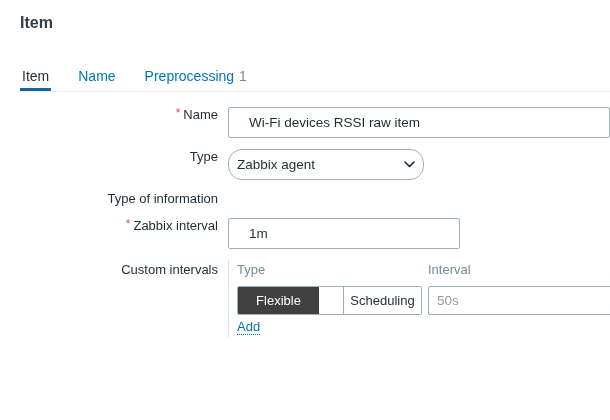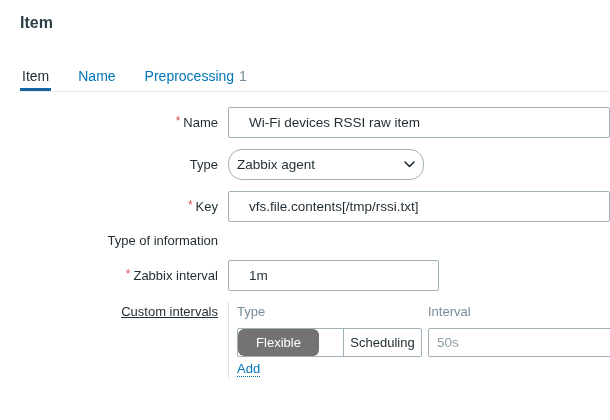--- a/index.html
+++ b/index.html
@@ -39,55 +39,54 @@
     border-bottom:3px solid #16649e;
   }
   .tab .badge{
     color:#768d99;
     margin-left:5px;
   }
   
   .form{margin-top:15px;}
   .row{
     display:flex;
-    align-items:center;
     margin-bottom:11px;
   }
   .row.top{align-items:flex-start;}
   .row-label{
     flex:0 0 218px;
     width:218px;
     text-align:right;
     font-size:13px;
     color:#1f2c33;
     margin-right:10px;
     line-height:16px;
   }
-  .row.top .row-label{padding-top:2px;text-decoration:underline;}
+  .row.top .row-label{padding-top:2px;}
   .req{
     color:#d9534f;
     margin-right:3px;
     position:relative;
     top:-2px;
     font-size:12px;
   }
   .text-input{
     box-sizing:border-box;
     height:31px;
     border:1px solid #9fb0b8;
     border-radius:2px;
     padding:0 20px;
     font-family:"Liberation Sans", sans-serif;
     font-size:13.5px;
     color:#1f2c33;
     background:#fff;
     outline:none;
   }
   .w-wide{width:420px;}   
-  .w-med{width:211px;}
+  .w-med{width:232px;}
   .select{
     box-sizing:border-box;
     width:196px;height:31px;
     border:1px solid #9fb0b8;
     border-radius:14px;
     padding:0 8px;
     display:flex;
     align-items:center;
     justify-content:space-between;
     font-size:13.5px;
@@ -121,24 +120,23 @@
   .seg-btn{
     display:flex;align-items:center;justify-content:center;
     font-size:13px;
     cursor:pointer;
     color:#1f2c33;
     background:#fff;
   }
   .seg-btn.first{flex:0 0 81px;}
   .seg-btn.second{flex:1 1 auto;border-left:1px solid #9fb0b8;margin-left:24px;}
   .seg-btn.selected{
-    background:#737373;
+    background:#404040;
     color:#ffffff;
     border-left:none;
-    border-radius:6px;
   }
   .ci-interval-input{
     box-sizing:border-box;
     width:240px;height:29px;
     border:1px solid #9fb0b8;
     border-radius:2px;
     padding:0 8px;
     font-family:"Liberation Sans", sans-serif;
     font-size:13.5px;
     color:#8e9fa8;
@@ -188,26 +186,20 @@
         <span>Type</span>
       </div>
       <div class="select">
         <span>Zabbix agent</span>
         <svg class="chev" width="11" height="7" viewBox="0 0 11 7">
             <polyline points="1,1 5.5,5.5 10,1" fill="none" stroke="#1f2c33" stroke-width="1.6" stroke-linecap="round" stroke-linejoin="round"></polyline>
           </svg>
       </div>
     </div>
 
-    <div class="row">
-      <div class="row-label">
-        <span class="req">*</span><span>Key</span>
-      </div>
-      <input class="text-input w-wide" type="text" value="vfs.file.contents[/tmp/rssi.txt]" style="">
-    </div>
 
     <div class="row">
       <div class="row-label">
         <span>Type of information</span>
       </div>
     </div>
 
     <div class="row">
       <div class="row-label">
         <span class="req">*</span><span>Zabbix interval</span>

